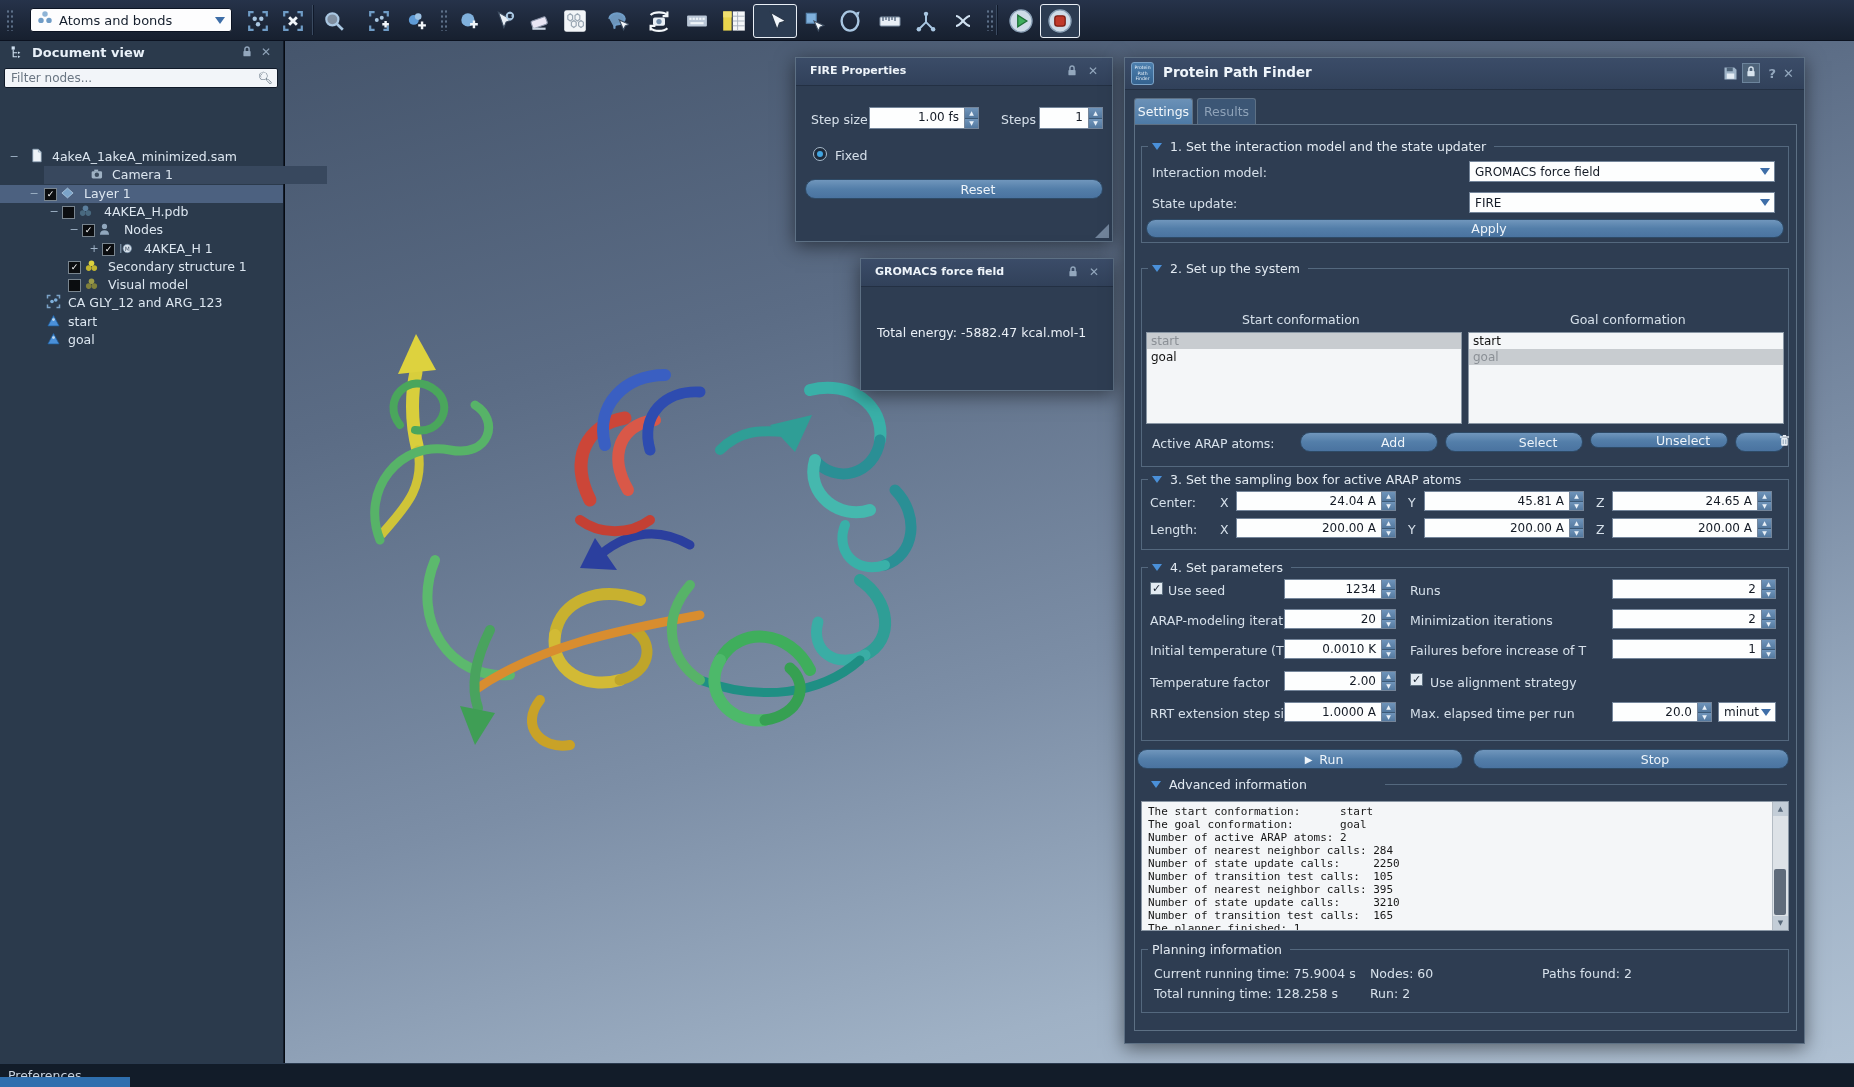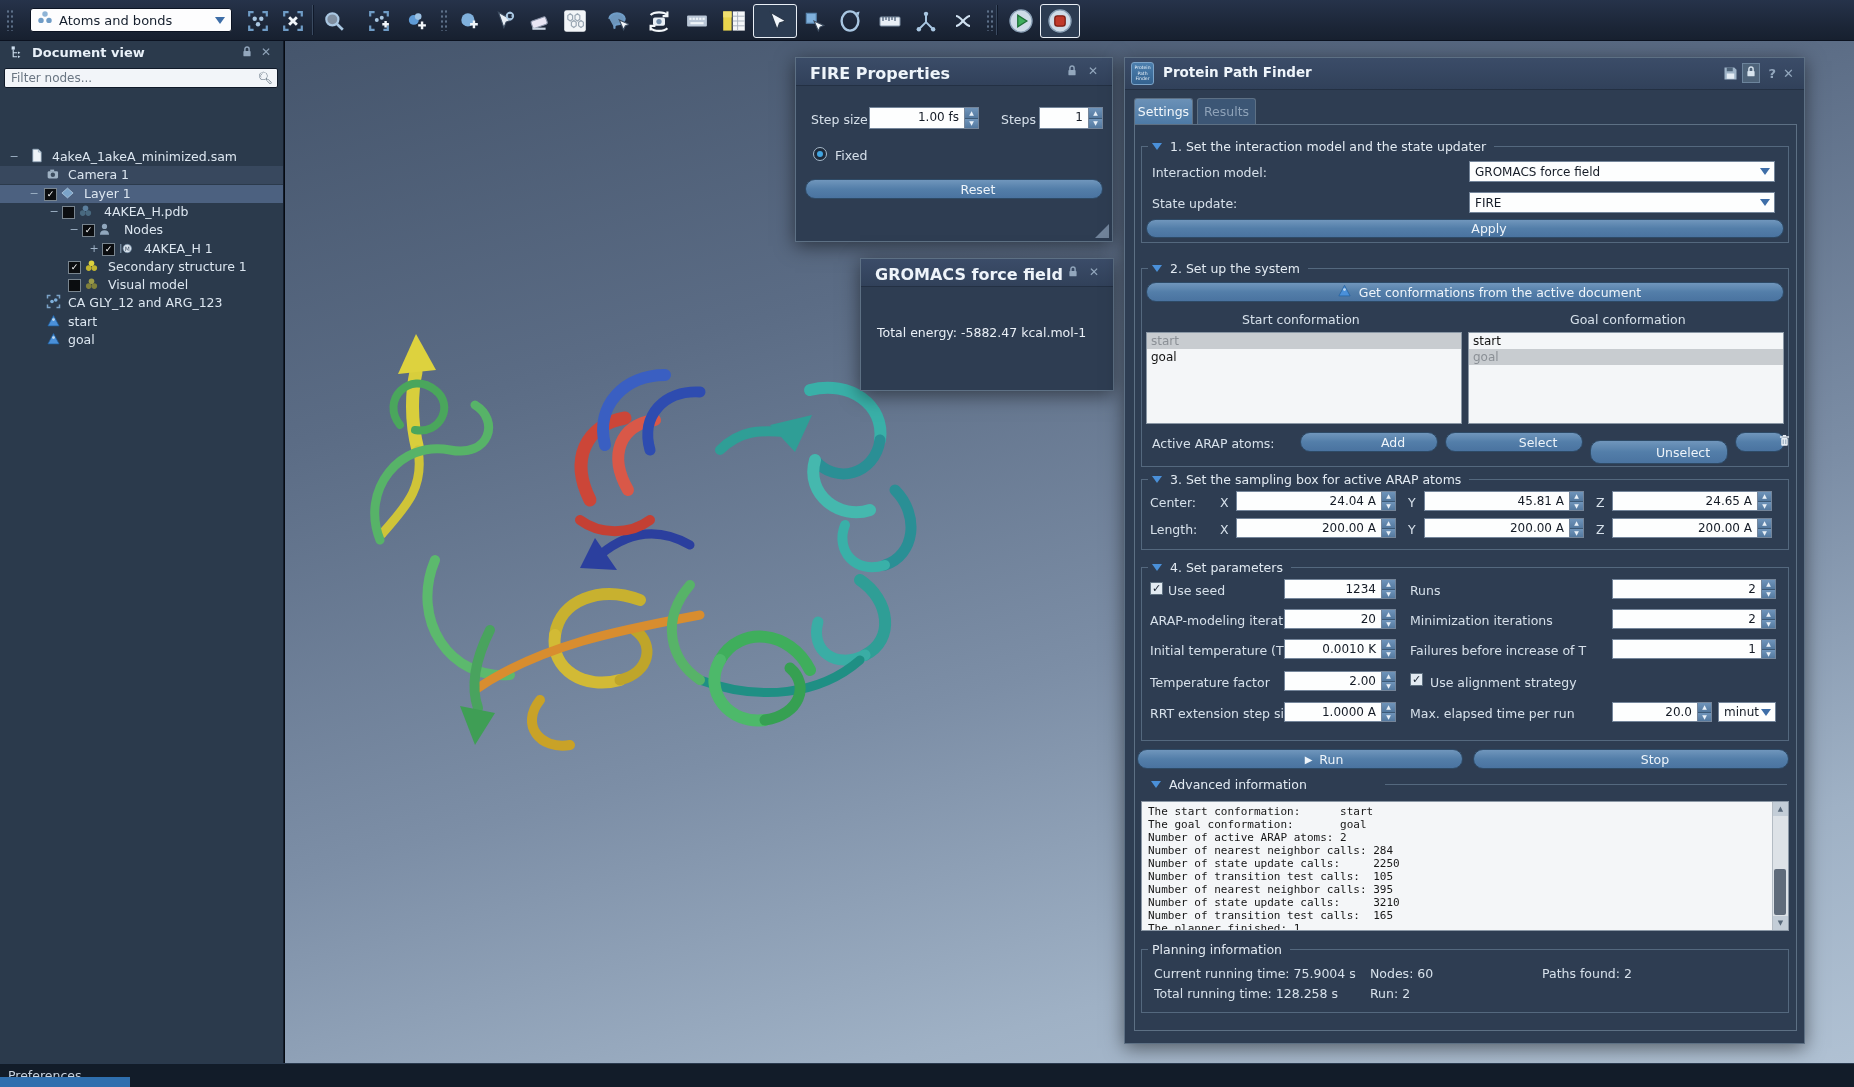--- a/index.html
+++ b/index.html
@@ -17,32 +17,32 @@
   #mode-combo .mc-arrow{width:0;height:0;border-left:5px solid transparent;border-right:5px solid transparent;border-top:7px solid #3e6ea8;}
   
   #docpanel{left:0;top:40px;width:284px;height:1023px;background:#2b3a4c;border-right:1px solid #121c2b;z-index:10;box-sizing:border-box;}
   #docpanel .hdr{position:absolute;left:0;top:0;width:100%;height:26px;}
   #docpanel .hdr .title{position:absolute;left:32px;top:5px;font-size:13px;font-weight:bold;color:#e8f0f8;}
   #docpanel .hdr .hicon{position:absolute;top:5px;color:#8fa3b8;font-size:12px;cursor:pointer;}
   #filter-input{position:absolute;left:4px;top:28px;width:274px;height:20px;background:#f2f5f9;border:1px solid #101a29;border-radius:2px;box-sizing:border-box;font-size:12px;color:#333;padding:0 20px 0 6px;font-family:"DejaVu Sans",sans-serif;}
   #filter-input::placeholder{color:#6a7683;}
   #tree{position:absolute;left:0;top:62px;right:0;bottom:0;}
   .trow{position:absolute;left:0;width:100%;height:18px;font-size:12.5px;color:#dce6f0;cursor:pointer;}
-  .trow.sel1{background:#38485e;}
+  .trow.sel1{background:#38485e;margin-left:44px;}
   .trow.sel2{background:#4c6180;}
   .trow span{position:absolute;top:0;line-height:18px;white-space:nowrap;}
   .texp{color:#9fb2c6;font-size:11px;width:12px;text-align:center;}
   .tckb{top:3px !important;width:11px;height:11px;background:#0b0d10;border:1px solid #79858f;line-height:11px !important;text-align:center;color:#fff;font-size:9px;}
   .ticon svg{vertical-align:-2px;}
   
   #viewport{left:285px;top:40px;width:1569px;height:1023px;background:linear-gradient(165deg,#45556c 0%,#5b6c85 28%,#7c8ea6 58%,#9fb1c5 82%,#b0c1d3 100%);z-index:1;}
   
   .fpanel{background:#2e3d52;border:1px solid #5d7084;box-shadow:0 4px 18px rgba(0,0,0,.5);z-index:20;}
   .ptitle{position:absolute;left:0;top:0;right:0;height:27px;background:linear-gradient(#3b4c68,#31415a);border-bottom:1px solid #233043;}
-  .ptitle .pt-text{position:absolute;left:14px;top:6px;font-size:16px;font-weight:bold;color:#eef4fa;}
+  .ptitle .pt-text{position:absolute;left:14px;top:6px;font-size:11px;font-weight:bold;color:#eef4fa;}
   .pt-ic{position:absolute;top:6px;color:#93a7bd;font-size:12px;font-weight:bold;cursor:pointer;}
   .plabel{position:absolute;font-size:12.5px;color:#d6e0ea;white-space:nowrap;text-align:right;}
   
   .spin{position:absolute;display:flex;background:#fdfefe;border:1px solid #74859a;box-sizing:border-box;cursor:text;}
   .spin .sv{flex:1;font-size:12px;color:#141b26;text-align:right;padding-right:5px;line-height:18px;overflow:hidden;}
   .spin .sa{width:13px;display:flex;flex-direction:column;border-left:1px solid #74859a;}
   .spin .sa i{flex:1;background:linear-gradient(#6f94ba,#54799f);display:flex;align-items:center;justify-content:center;font-style:normal;font-size:6px;color:#eaf1f8;line-height:0;}
   .spin .sa i+i{border-top:1px solid #3d5a77;}
   
   .combo{position:absolute;background:#fdfefe;border:1px solid #74859a;box-sizing:border-box;display:flex;align-items:center;cursor:pointer;}
@@ -538,41 +538,34 @@
         <span class="ca"></span>
       </div>
     <div class="sbtn" style="left:4px;top:72px;width:638px;height:19px">Apply</div>
   </div>
 
   <div class="group" style="left:16px;top:210px;width:646px;height:197px">
     <div class="gtitle">
         <span class="tri"></span>
         <span>2. Set up the system</span>
       </div>
-    <div class="sbtn" style="left:4px;top:13px;width:638px;height:20px">
-      <span id="getconf-icon"><svg width="15" height="14" viewBox="0 0 20 20" fill="none">
-            <path d="M10 2l8 15H2z" fill="#4a90d9" stroke="#1f5f9e"></path>
-            <circle cx="10" cy="8" r="2" fill="#bcd8f0"></circle>
-          </svg></span>
-      <span>Get conformations from the active document</span>
-    </div>
     <span class="plabel" style="left:100px;top:43px">Start conformation</span>
     <span class="plabel" style="left:428px;top:43px">Goal conformation</span>
     <div class="lbox" style="left:4px;top:63px;width:316px;height:92px" id="start-list">
         <div class="litem sel">start</div>
         <div class="litem">goal</div>
       </div>
     <div class="lbox" style="left:326px;top:63px;width:316px;height:92px" id="goal-list">
         <div class="litem">start</div>
         <div class="litem sel">goal</div>
       </div>
     <span class="plabel" style="left:10px;top:167px">Active ARAP atoms:</span>
     <div class="sbtn" style="left:158px;top:163px;width:138px;height:20px">Add</div>
     <div class="sbtn" style="left:303px;top:163px;width:138px;height:20px">Select</div>
-    <div class="sbtn" style="left:448px;top:171px;width:138px;height:24px">Unselect</div>
+    <div class="sbtn" style="left:448px;top:163px;width:138px;height:16px">Unselect</div>
     <div class="sbtn" style="left:593px;top:163px;width:42px;height:20px">
         <span id="trash-icon"><svg width="13" height="15" viewBox="0 0 20 20" fill="none">
             <rect x="5" y="6" width="10" height="12" rx="1.5" fill="#e8eef5"></rect>
             <rect x="3" y="3.5" width="14" height="2.2" fill="#e8eef5"></rect>
             <rect x="7.5" y="1.5" width="5" height="2.5" fill="#e8eef5"></rect>
             <path d="M8 8.5v7M12 8.5v7" stroke="#6f8aa4" stroke-width="1.2"></path>
           </svg></span>
       </div>
   </div>
 

